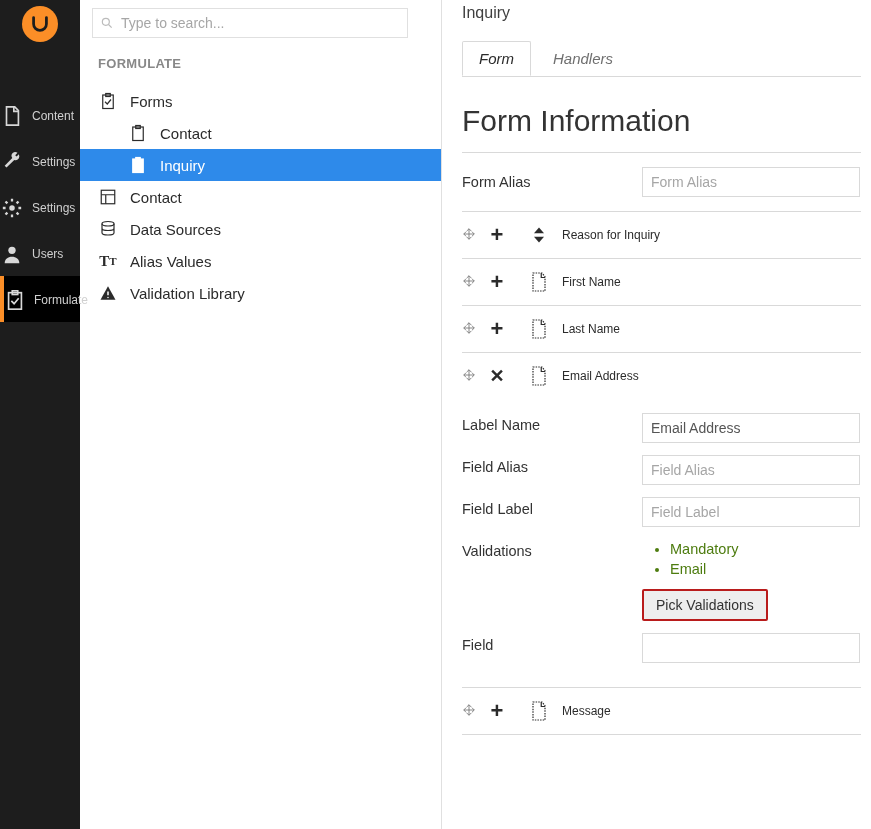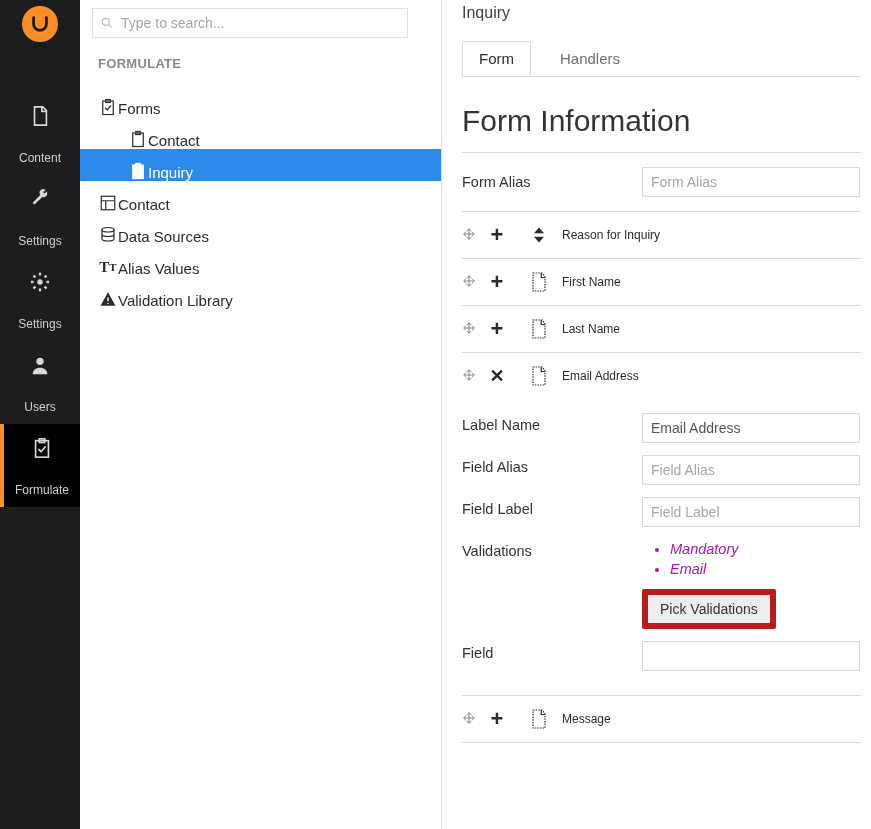--- a/index.html
+++ b/index.html
@@ -2,47 +2,47 @@
 <html><head>
 <meta charset="utf-8">
 <style>
 * { margin: 0; padding: 0; box-sizing: border-box; }
 body { font-family: "Segoe UI", "Helvetica Neue", Arial, sans-serif; font-size: 14px; color: #333; background: #fff; width: 871px; height: 829px; overflow: hidden; display: flex; }
 
 
 .nav-sidebar { width: 80px; background: #1d1d1d; display: flex; flex-direction: column; align-items: center; padding-top: 6px; }
 .umbraco-logo { width: 36px; height: 36px; border-radius: 50%; background: #fb8e27; display: flex; align-items: center; justify-content: center; margin-bottom: 50px; }
 .umbraco-logo svg { width: 22px; height: 22px; }
-.nav-item { width: 80px; display: flex; flex-direction: column; align-items: center; padding: 12px 0 10px; color: #d0d0d0; cursor: pointer; font-size: 12px; gap: 23px; }
+.nav-item { width: 80px; display: flex; flex-direction: row; align-items: center; padding: 12px 0 10px; color: #d0d0d0; cursor: pointer; font-size: 12px; gap: 8px; }
 .nav-item.active { background: #000; border-left: 4px solid #fb8e27; padding-left: 0; margin-left: -4px; width: 84px; box-sizing: content-box; }
 .nav-item.active { box-sizing: border-box; margin-left: 0; width: 80px; }
 .nav-icon { width: 24px; height: 24px; display: flex; align-items: center; justify-content: center; }
 .nav-icon svg { width: 22px; height: 22px; fill: #d8d8d8; }
 
 
 .tree-panel { width: 362px; border-right: 1px solid #e0e0e0; padding: 8px 0 0 0; display: flex; flex-direction: column; }
 .search-wrap { padding: 0 12px 18px; }
 .search-input { width: 316px; height: 30px; border: 1px solid #e0e0e0; padding: 0 24px 0 28px; font-size: 14px; color: #555; background: #fff; }
 .search-input::placeholder { color: #a6a6a6; }
 .search-wrap { position: relative; }
 .search-icon { position: absolute; left: 20px; top: 8px; color: #bbb; }
 
 .tree-header { padding: 0 18px 14px; font-size: 13px; font-weight: 600; color: #888; letter-spacing: 0.3px; }
 
-.tree-item { display: flex; align-items: flex-end; height: 32px; padding: 0 0 0 18px; cursor: pointer; color: #2b2b2b; font-size: 15px; }
+.tree-item { display: flex; align-items: center; height: 32px; padding: 0 0 0 18px; cursor: pointer; color: #2b2b2b; font-size: 15px; gap: 12px; }
 .tree-item.child { padding-left: 48px; }
 .tree-item.active { background: #2e8aea; color: #fff; }
 .tree-item .t-icon { width: 20px; height: 20px; display: flex; align-items: center; justify-content: center; }
 .tree-item.active .t-icon svg { stroke: #fff; fill: #fff; }
 .t-icon svg { fill: none; stroke: #2b2b2b; stroke-width: 1.6; }
 
 
 .main { flex: 1; padding: 4px 10px 0 20px; overflow-y: auto; }
 .crumb-title { color: #3f3f3f; font-size: 16px; margin-bottom: 18px; }
-.tabs { display: flex; border-bottom: 1px solid #d9d9d9; gap: 12px; position: relative; bottom: -1px; }
+.tabs { display: flex; border-bottom: 1px solid #d9d9d9; gap: 5px; position: relative; bottom: -1px; font-style: italic; }
 .tab { padding: 8px 16px 8px; font-size: 15px; color: #6f6f6f; cursor: pointer; border: 1px solid transparent; border-bottom: none; }
 .tab.active { color: #2b2b2b; border: 1px solid #d9d9d9; border-bottom: 1px solid #fff; background: #fff; border-radius: 2px 2px 0 0; }
 
 h1 { font-size: 30px; font-weight: 400; color: #333; padding: 28px 0 14px; }
 .hr { border-top: 1px solid #d9d9d9; }
 
 .prop-row { display: flex; align-items: center; padding: 14px 0; justify-content: space-between; }
 .prop-label { width: 180px; color: #333; font-size: 14.5px; }
 .prop-input { flex: 1; }
 .prop-input input { width: 218px; height: 30px; border: 1px solid #d9d9d9; padding: 0 8px; font-size: 14px; color: #555; }
@@ -54,23 +54,23 @@
 .field-handle { width: 16px; height: 16px; cursor: move; }
 .field-add, .field-toggle { width: 18px; height: 18px; font-size: 22px; font-weight: 700; color: #2b2b2b; display: flex; align-items: center; justify-content: center; cursor: pointer; }
 .field-type-icon { width: 26px; height: 26px; margin-left: 10px; display: flex; align-items: center; justify-content: center; }
 
 .field-details { padding: 8px 0 18px; border-bottom: 1px solid #d9d9d9; }
 .detail-row { display: flex; align-items: flex-start; padding: 6px 0; }
 .detail-label { width: 180px; color: #333; font-size: 14.5px; padding-top: 4px; }
 .detail-ctrl { flex: 1; }
 .detail-ctrl input { width: 218px; height: 30px; border: 1px solid #d9d9d9; padding: 0 8px; font-size: 14px; color: #555; }
 .detail-ctrl input::placeholder { color: #a6a6a6; }
-.vlist { list-style: disc; padding-left: 28px; color: #a21caf; font-size: 14.5px; margin-bottom: 10px; font-style: italic; }
+.vlist { list-style: disc; padding-left: 28px; color: #4d7c0f; font-size: 14.5px; margin-bottom: 10px; }
 .vlist li { padding: 2px 0; }
-.btn { border: 6px solid #b91c1c; background: #eeeeee; padding: 6px 12px; font-size: 14px; cursor: pointer; border-radius: 2px; color: #333; }
+.btn { border: 2px solid #b91c1c; background: #eeeeee; padding: 6px 12px; font-size: 14px; cursor: pointer; border-radius: 2px; color: #333; }
 .empty-box { width: 218px; height: 30px; border: 1px solid #d9d9d9; }
 
 </style>
 </head>
 <body>
 
 <div class="nav-sidebar">
   <div class="umbraco-logo">
     <svg viewBox="0 0 24 24">
         <path d="M5 5 v7 a7 7 0 0 0 14 0 v-7" stroke="#1d1d1d" stroke-width="3" fill="none" stroke-linecap="round"></path>

